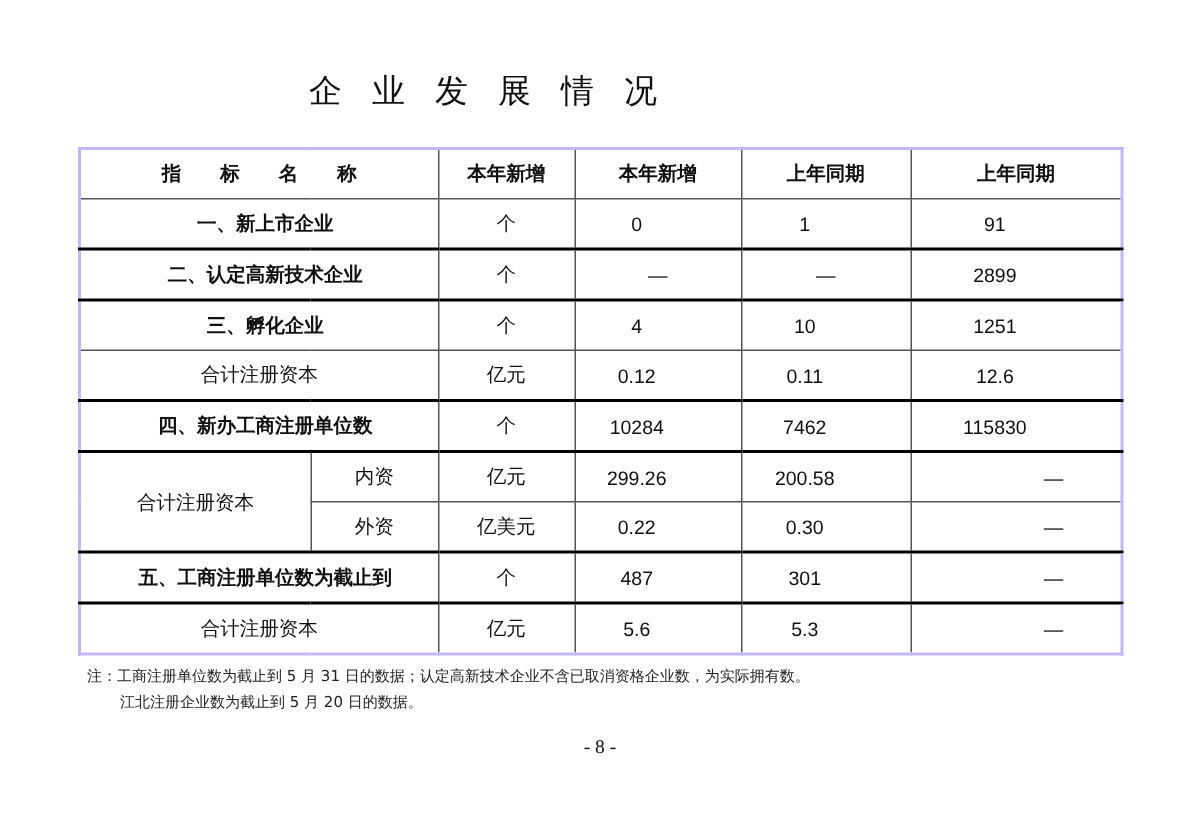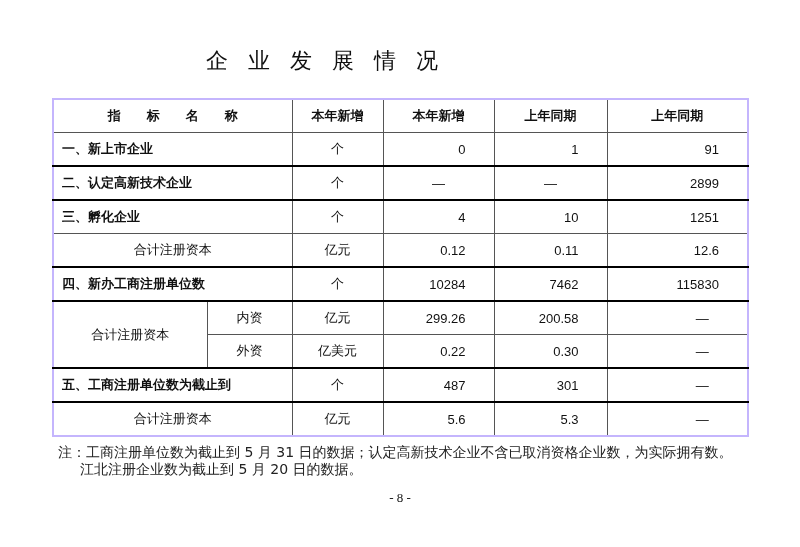--- a/index.html
+++ b/index.html
@@ -3,31 +3,31 @@
 <meta charset="utf-8">
 <style>
   html, body { margin:0; padding:0; background:#ffffff; }
   body { width:800px; height:547px; position:relative; overflow:hidden;
          font-family: "DejaVu Sans", "Liberation Sans", sans-serif; color:#111; }
   .title { position:absolute; left:0; top:46px; width:664px; text-align:center;
            font-size:22px; letter-spacing:20px; font-weight:normal; }
   .tbl { position:absolute; left:52px; top:98px; width:695px; height:338px;
          border-collapse:collapse; table-layout:fixed;
          border:2px solid #c4b5fd; }
-  .tbl td, .tbl th { border:1px solid #555; font-size:13px; height:32px; padding:0; }
+  .tbl td, .tbl th { border:1px solid #555; font-size:13px; height:32px; padding:0;text-align:center; }
   .tbl th { font-weight:bold; text-align:center; }
   .tbl .thick-bottom td { border-bottom:2px solid #000; }
   .hdr th { border-bottom:1px solid #555; }
   .name { text-align:left; padding-left:8px !important; font-weight:bold; }
   .sub { text-align:center; font-weight:normal; }
   .unit { text-align:center; }
   .num { text-align:right; padding-right:28px !important;
          font-family:"Liberation Sans", sans-serif; font-size:13.5px; }
   .num.dash { text-align:center; padding-right:0 !important; padding-left:50px !important; }
-  .note { position:absolute; left:58px; font-size:14px; color:#222; }
+  .note { position:absolute; left:58px; font-size:10px; color:#222; }
   .page { position:absolute; left:0; width:800px; top:490px; text-align:center;
           font-family:"Liberation Serif", serif; font-size:13px; }
 </style>
 </head>
 <body>
 
 <div class="title">企业发展情况</div>
 
 <table class="tbl">
   <colgroup>

